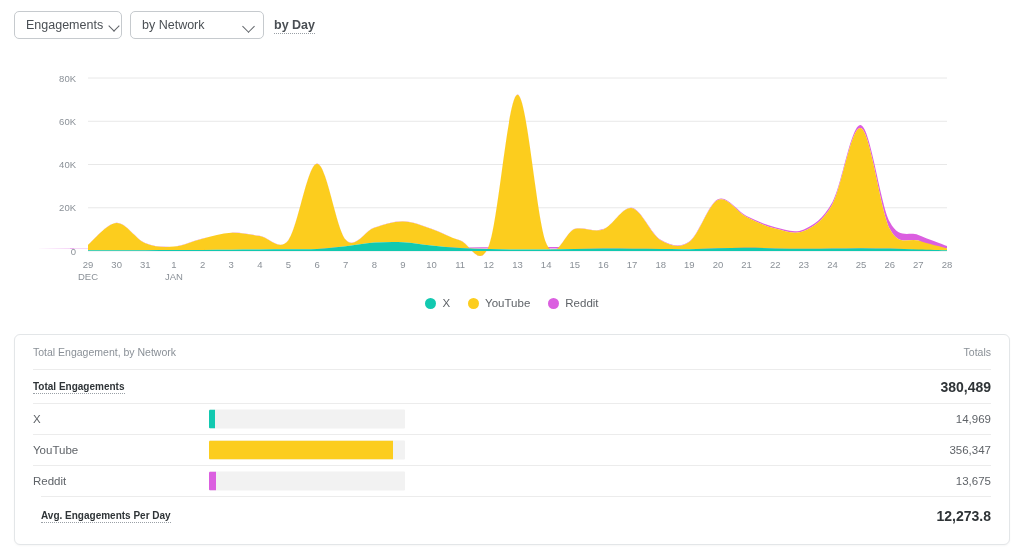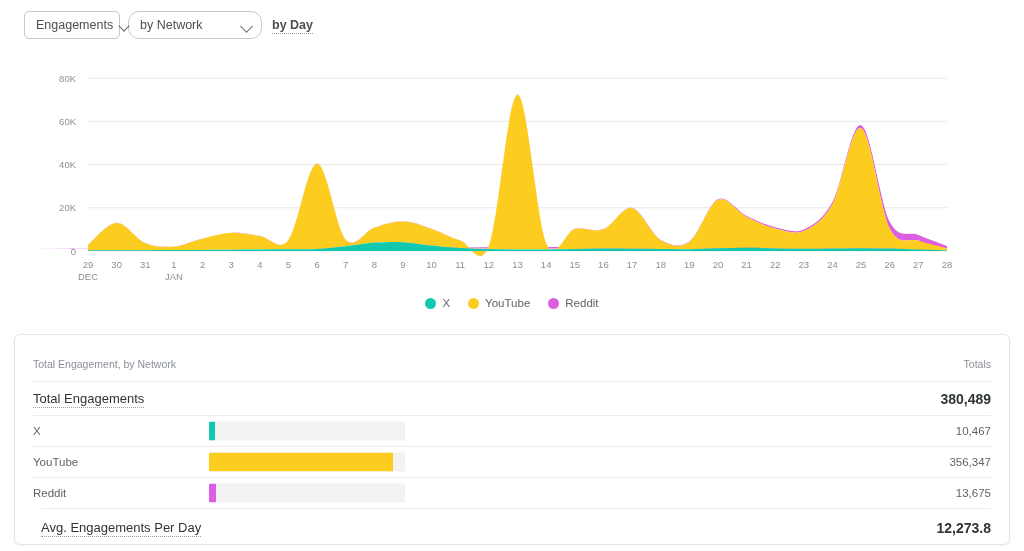--- a/index.html
+++ b/index.html
@@ -23,22 +23,22 @@
     border: 1px solid #c6cace;
     border-radius: 5px;
     background: #fff;
     display: flex; align-items: center;
     padding: 0 9px 0 11px;
     font-size: 12.5px;
     color: #4a4f54;
     white-space: nowrap;
     cursor: pointer;
   }
-  .select.metric { width: 96px; justify-content: space-between; margin-left: 10px; }
-  .select.dimension { width: 134px; justify-content: space-between; border-radius: 11px; }
+  .select.metric { width: 108px; justify-content: space-between; }
+  .select.dimension { width: 134px; justify-content: space-between; }
   .chev {
     width: 11px; height: 11px;
     flex: 0 0 auto;
     margin-left: 6px;
     position: relative;
   }
   .chev::before {
     content: "";
     position: absolute; left: 1px; top: 2px;
     width: 7px; height: 7px;
@@ -90,41 +90,41 @@
   .legend-dot { width: 11px; height: 11px; border-radius: 50%; flex: 0 0 auto; }
 
   
   .card {
     position: absolute; left: 14px; top: 334px;
     width: 996px; height: 211px;
     background: #fff;
     border: 1px solid #e3e6e8;
     border-radius: 6px;
     box-shadow: 0 1px 2px rgba(0,0,0,0.035);
-    padding: 12px 18px;
+    padding: 0 18px;
   }
   .card-head {
     height: 34px;
     display: flex; align-items: center; justify-content: space-between;
     font-size: 10.5px; color: #8a9097;
   }
   .row {
     height: 31px;
     border-top: 1px solid #ececec;
     display: flex; align-items: center;
     position: relative;
   }
   .row.total { height: 34px; }
   .row.avg { height: 38px; margin-left: 8px; }
   .row-label {
     width: 176px; flex: 0 0 auto;
     font-size: 11.5px; color: #5f6368;
   }
   .row.total .row-label, .row.avg .row-label {
-    font-size: 13px; font-weight: normal; color: #2f3437;
+    font-size: 10px; font-weight: bold; color: #2f3437;
     width: auto;
   }
   .row.total .row-label span,
   .row.avg .row-label span {
     border-bottom: 1px dotted #9aa0a6;
     padding-bottom: 1px;
   }
   .bar-track {
     position: absolute; left: 176px; top: 50%;
     transform: translateY(-50%);
@@ -236,21 +236,21 @@
       <div class="row-label"><span>Total Engagements</span></div>
       <div class="row-value">380,489</div>
     </div>
 
     <div id="network-rows">
         <div class="row">
           <div class="row-label">X</div>
           <div class="bar-track">
             <div class="bar-fill" style="width: 2.9%; background: rgb(18, 201, 176);"></div>
           </div>
-          <div class="row-value">10,467</div>
+          <div class="row-value">14,969</div>
         </div>
         <div class="row">
           <div class="row-label">YouTube</div>
           <div class="bar-track">
             <div class="bar-fill" style="width: 94%; background: rgb(252, 205, 30);"></div>
           </div>
           <div class="row-value">356,347</div>
         </div>
         <div class="row">
           <div class="row-label">Reddit</div>

